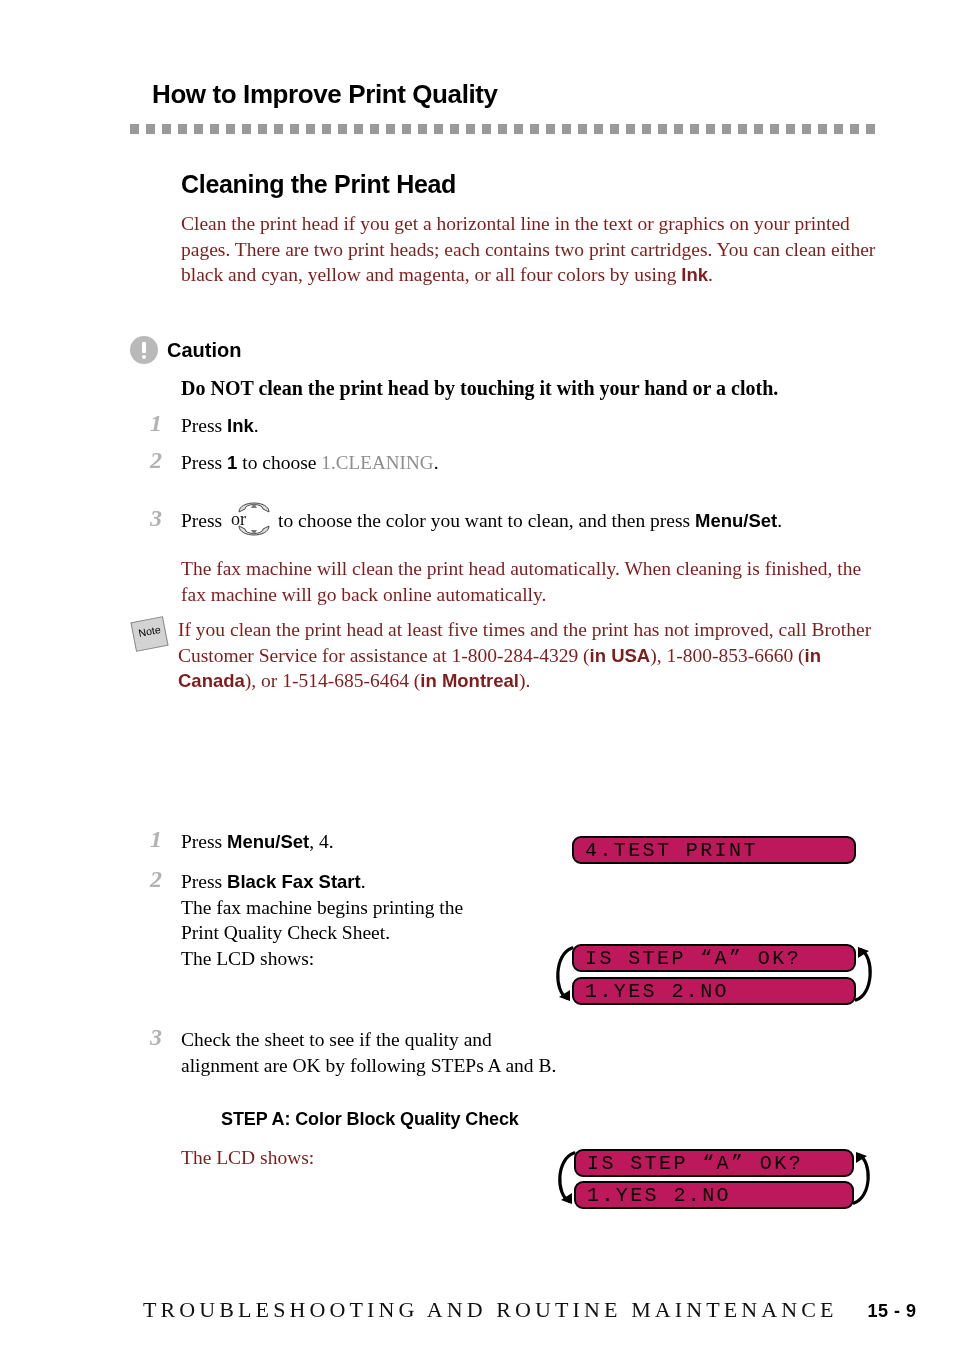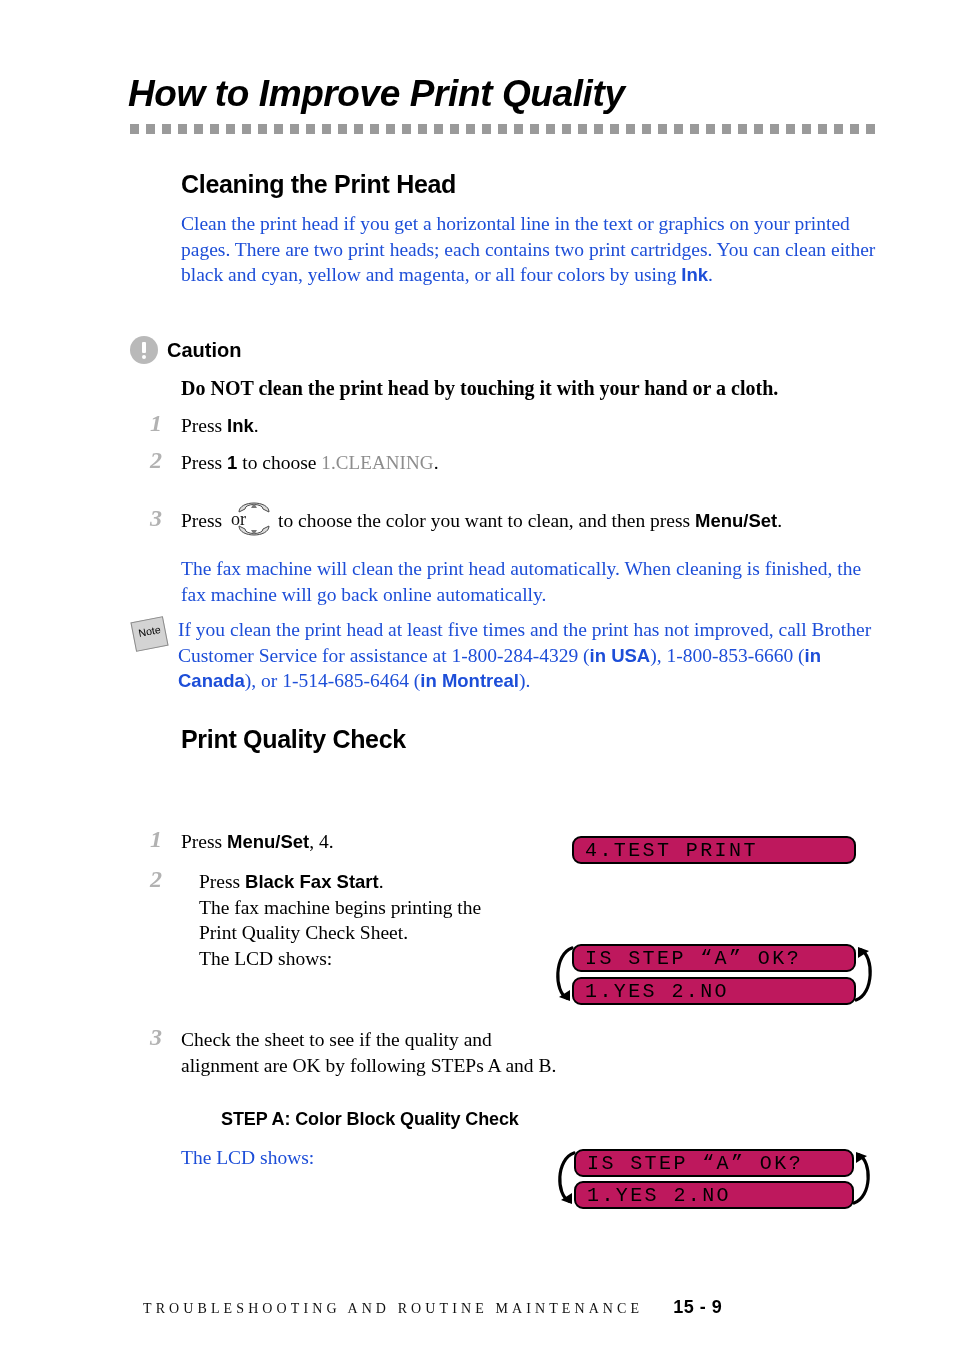--- a/index.html
+++ b/index.html
@@ -25,26 +25,26 @@
   
   .chapter-header {
     position: absolute;
     left: 128px;
     top: 74px;
     width: 760px;
   }
   .chapter-title {
     font-family: "Liberation Sans", sans-serif;
     font-weight: bold;
-    font-style: italic;
-    font-size: 37px;
+    font-size: 26px;
     letter-spacing: -0.4px;
     line-height: 40px;
     color: #000;
     white-space: nowrap;
+    margin-left: 24px;
   }
   .dash-rule {
     position: absolute;
     left: 130px;
     top: 124px;
     width: 748px;
     height: 10px;
     background-image: repeating-linear-gradient(
       to right,
       #9a9a9a 0px, #9a9a9a 9px,
@@ -72,21 +72,21 @@
     white-space: nowrap;
     margin-left: 40px;
   }
 
   
   .body-par {
     position: absolute;
     font-family: "Liberation Serif", serif;
     font-size: 19.5px;
     line-height: 25.5px;
-    color: #1d4ed8;
+    color: #7f1d1d;
     text-align: left;
   }
   .body-par b,
   .bold-sans {
     font-family: "Liberation Sans", sans-serif;
     font-weight: bold;
     font-size: 18.5px;
   }
   .caution-text {
     position: absolute;
@@ -240,21 +240,21 @@
     position: absolute;
     left: 143px;
     top: 1297px;
     width: 742px;
     display: flex;
     align-items: baseline;
     justify-content: flex-start;
   }
   .footer-title {
     font-family: "Liberation Serif", serif;
-    font-size: 14px;
+    font-size: 22px;
     letter-spacing: 4.1px;
     color: #111;
     white-space: nowrap;
   }
   .footer-page {
     font-family: "Liberation Sans", sans-serif;
     font-weight: bold;
     font-size: 18px;
     letter-spacing: 0.5px;
     margin-left: 30px;
@@ -324,34 +324,33 @@
   <div class="note-icon" style="left:131px; top:617px;">
     <div class="note-shape"></div>
     <div class="note-label">Note</div>
   </div>
   <div class="body-par" style="left:178px; top:617px; width:705px;">
     <span>If you clean the print head at least five times and the print has not improved, call</span>
     <span>Brother Customer Service for assistance at 1-800-284-4329 (</span><b>in USA</b><span>),</span>
     <span>1-800-853-6660 (</span><b>in Canada</b><span>), or 1-514-685-6464 (</span><b>in Montreal</b><span>).</span>
   </div>
 
-  <div class="h2" style="left:181px; top:725px;">Print Quality Check</div>
 
 
   <div class="step-num" style="left:150px; top:826px;">1</div>
   <div class="step-body" style="left:181px; top:829px; width:360px;">
     <span>Press </span><b class="bold-sans">Menu/Set</b><span>, 4.</span>
   </div>
 
   <div class="lcd" style="left:572px; top:836px; width:284px; height:28px;">
     <span class="lcd-text">4.TEST PRINT</span>
   </div>
 
   <div class="step-num" style="left:150px; top:866px;">2</div>
-  <div class="step-body" style="left:181px; top:869px; width:360px;margin-left:18px;">
+  <div class="step-body" style="left:181px; top:869px; width:360px;">
     <span>Press </span><b class="bold-sans">Black Fax Start</b><span>.</span><br>
     <span>The fax machine begins printing the</span><br>
     <span>Print Quality Check Sheet.</span><br>
     <span>The LCD shows:</span>
   </div>
 
   <div class="lcd" style="left:572px; top:944px; width:284px; height:28px;">
     <span class="lcd-text">IS STEP “A” OK?</span>
   </div>
   <div class="lcd" style="left:572px; top:977px; width:284px; height:28px;">

